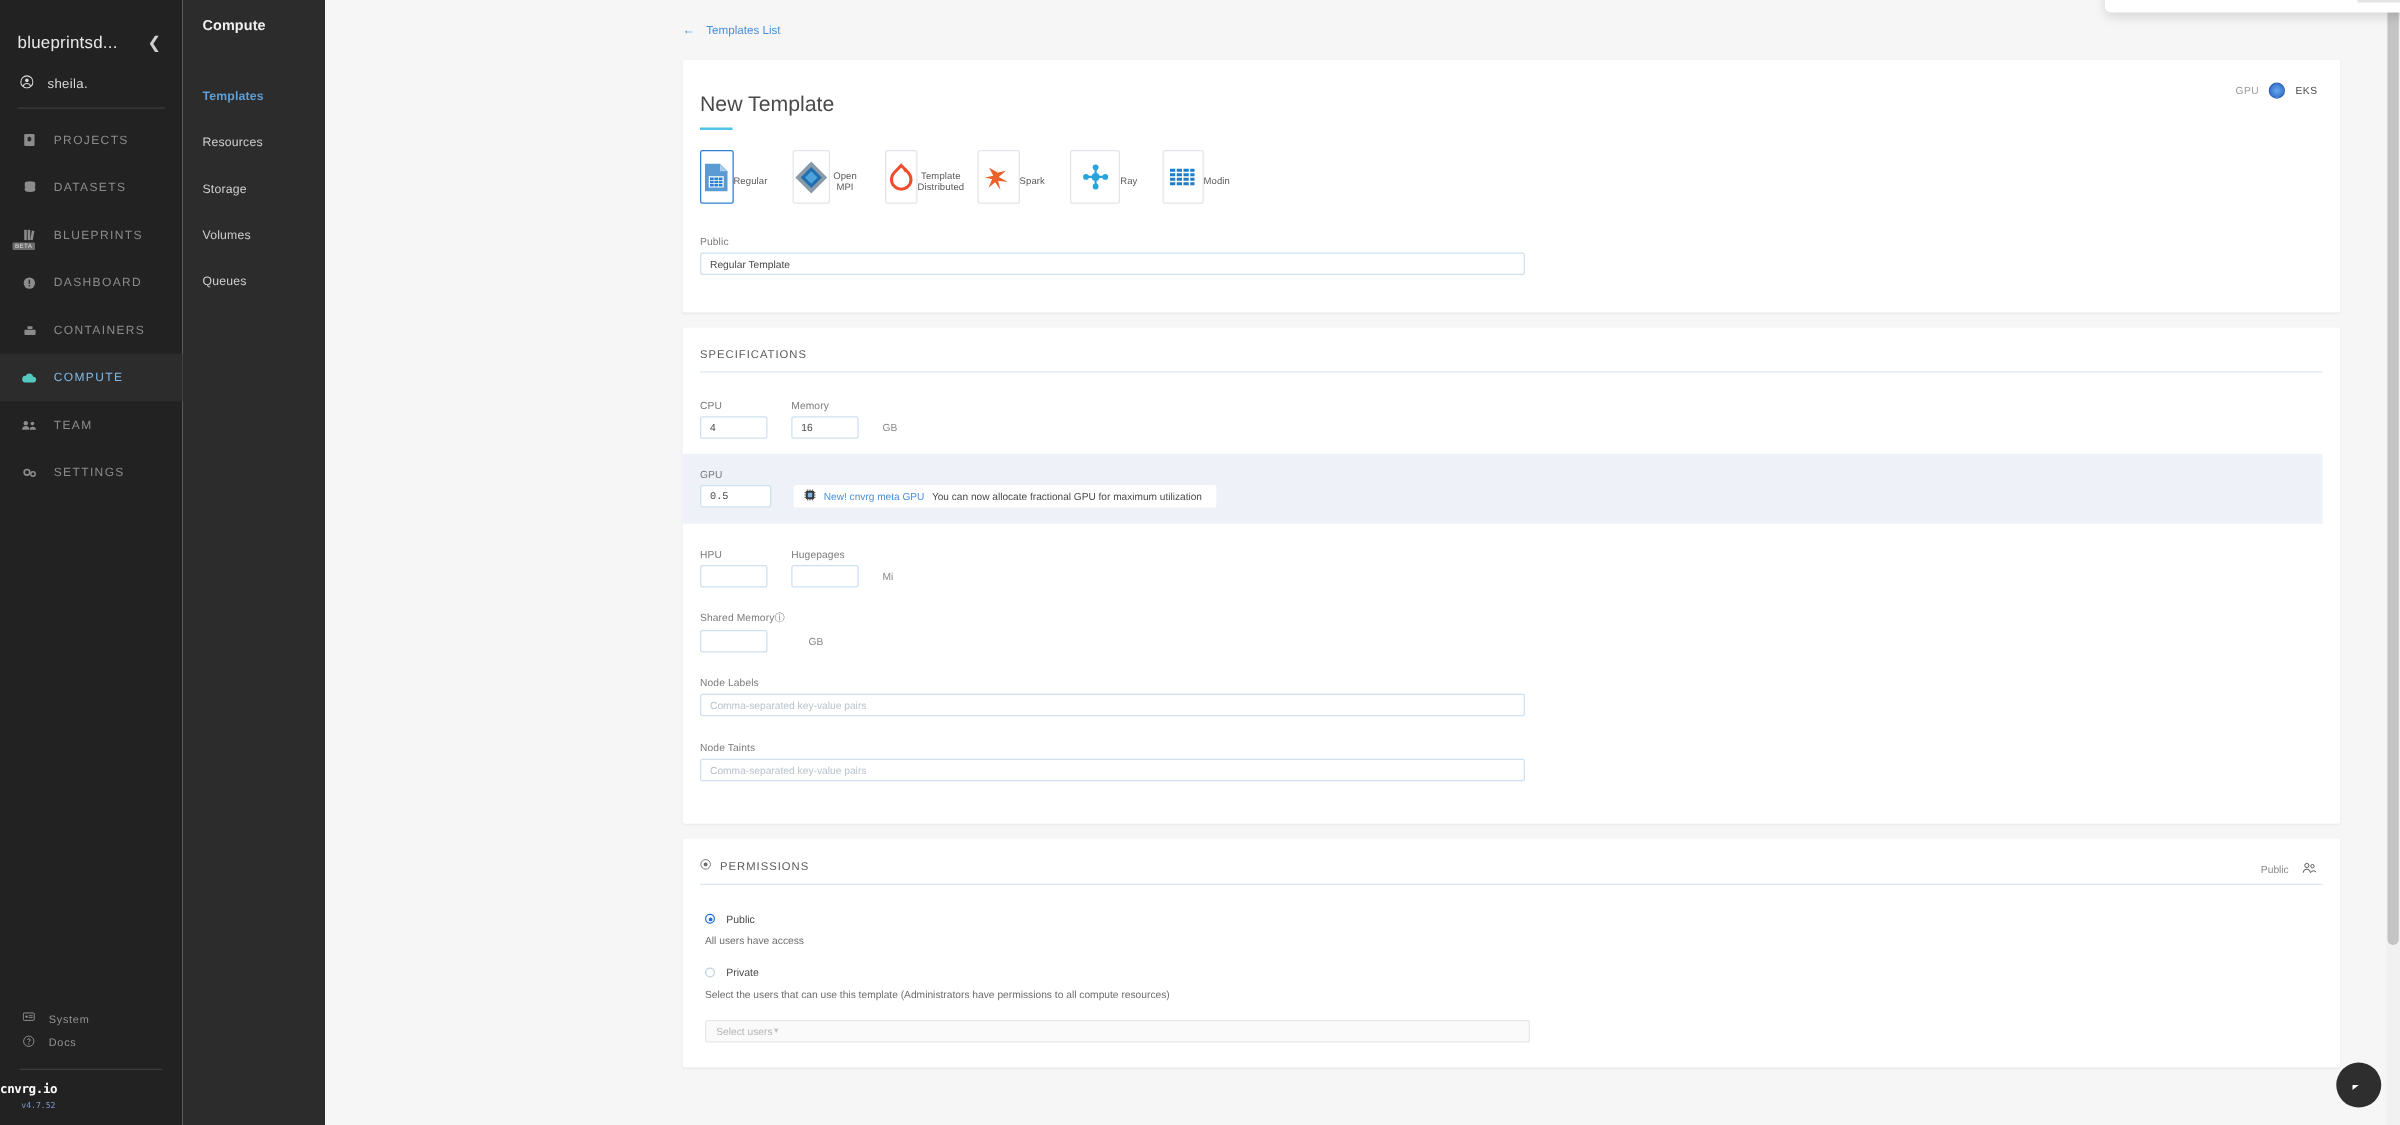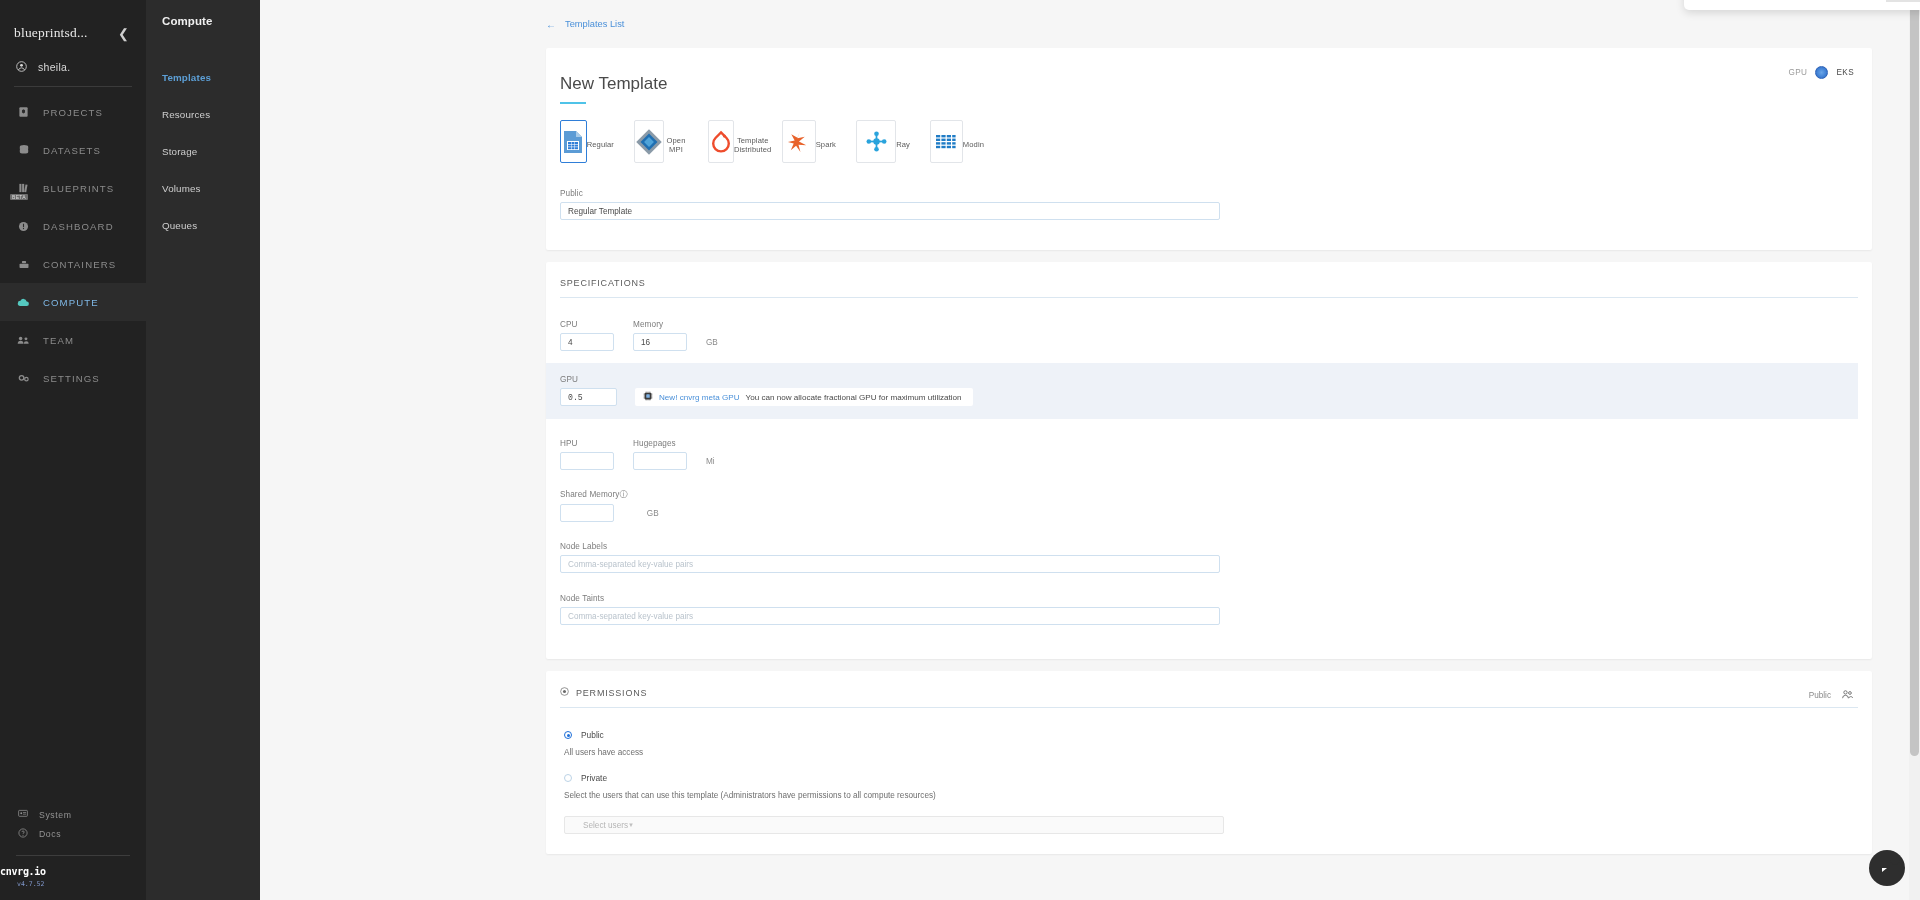--- a/index.html
+++ b/index.html
@@ -13,21 +13,21 @@
 
   
   .sidebar {
     width: 146px; height: 900px; background: #222222;
     display: flex; flex-direction: column; flex: none;
     position: relative; z-index: 5;
   }
   .sb-top { padding: 16px 0 0 0; }
   .sb-brand {
     display: flex; align-items: center; justify-content: space-between;
-    padding: 0 14px 0 14px; height: 34px; font-family: Liberation Serif, serif;
+    padding: 0 14px 0 14px; height: 34px;
   }
   .sb-brand-name {
     color: #e8e8e8; font-size: 13.5px; letter-spacing: .2px;
     white-space: nowrap; overflow: hidden;
   }
   .sb-collapse {
     color: #cfcfcf; font-size: 13px; line-height: 1; cursor: pointer;
     padding: 2px 3px;
   }
   .sb-user {
@@ -178,21 +178,21 @@
 
   .perm-right {
     position: absolute; right: 18px; top: 18px;
     display: flex; align-items: center; gap: 10px;
     font-size: 8.2px; color: #8a8a8a;
   }
 
   .select-box {
     width: 660px; height: 18px; border: 1px solid #e7e7e7; background: #fafafa;
     border-radius: 2px; display: flex; align-items: center; 
-    padding: 0 18px; font-size: 8.2px; color: #b5b5b5;
+    padding: 0 8px; font-size: 8.2px; color: #b5b5b5;
   }
 
   
   .top-modal {
     position: absolute; left: 1424px; top: -46px; width: 322px; height: 56px;
     background: #fff; border-radius: 5px; box-shadow: 0 3px 9px rgba(0,0,0,.13);
     z-index: 20; overflow: hidden;
   }
   .top-modal-line {
     position: absolute; right: 16px; bottom: 8px; width: 104px; height: 2px; background: #e3e3e3;

